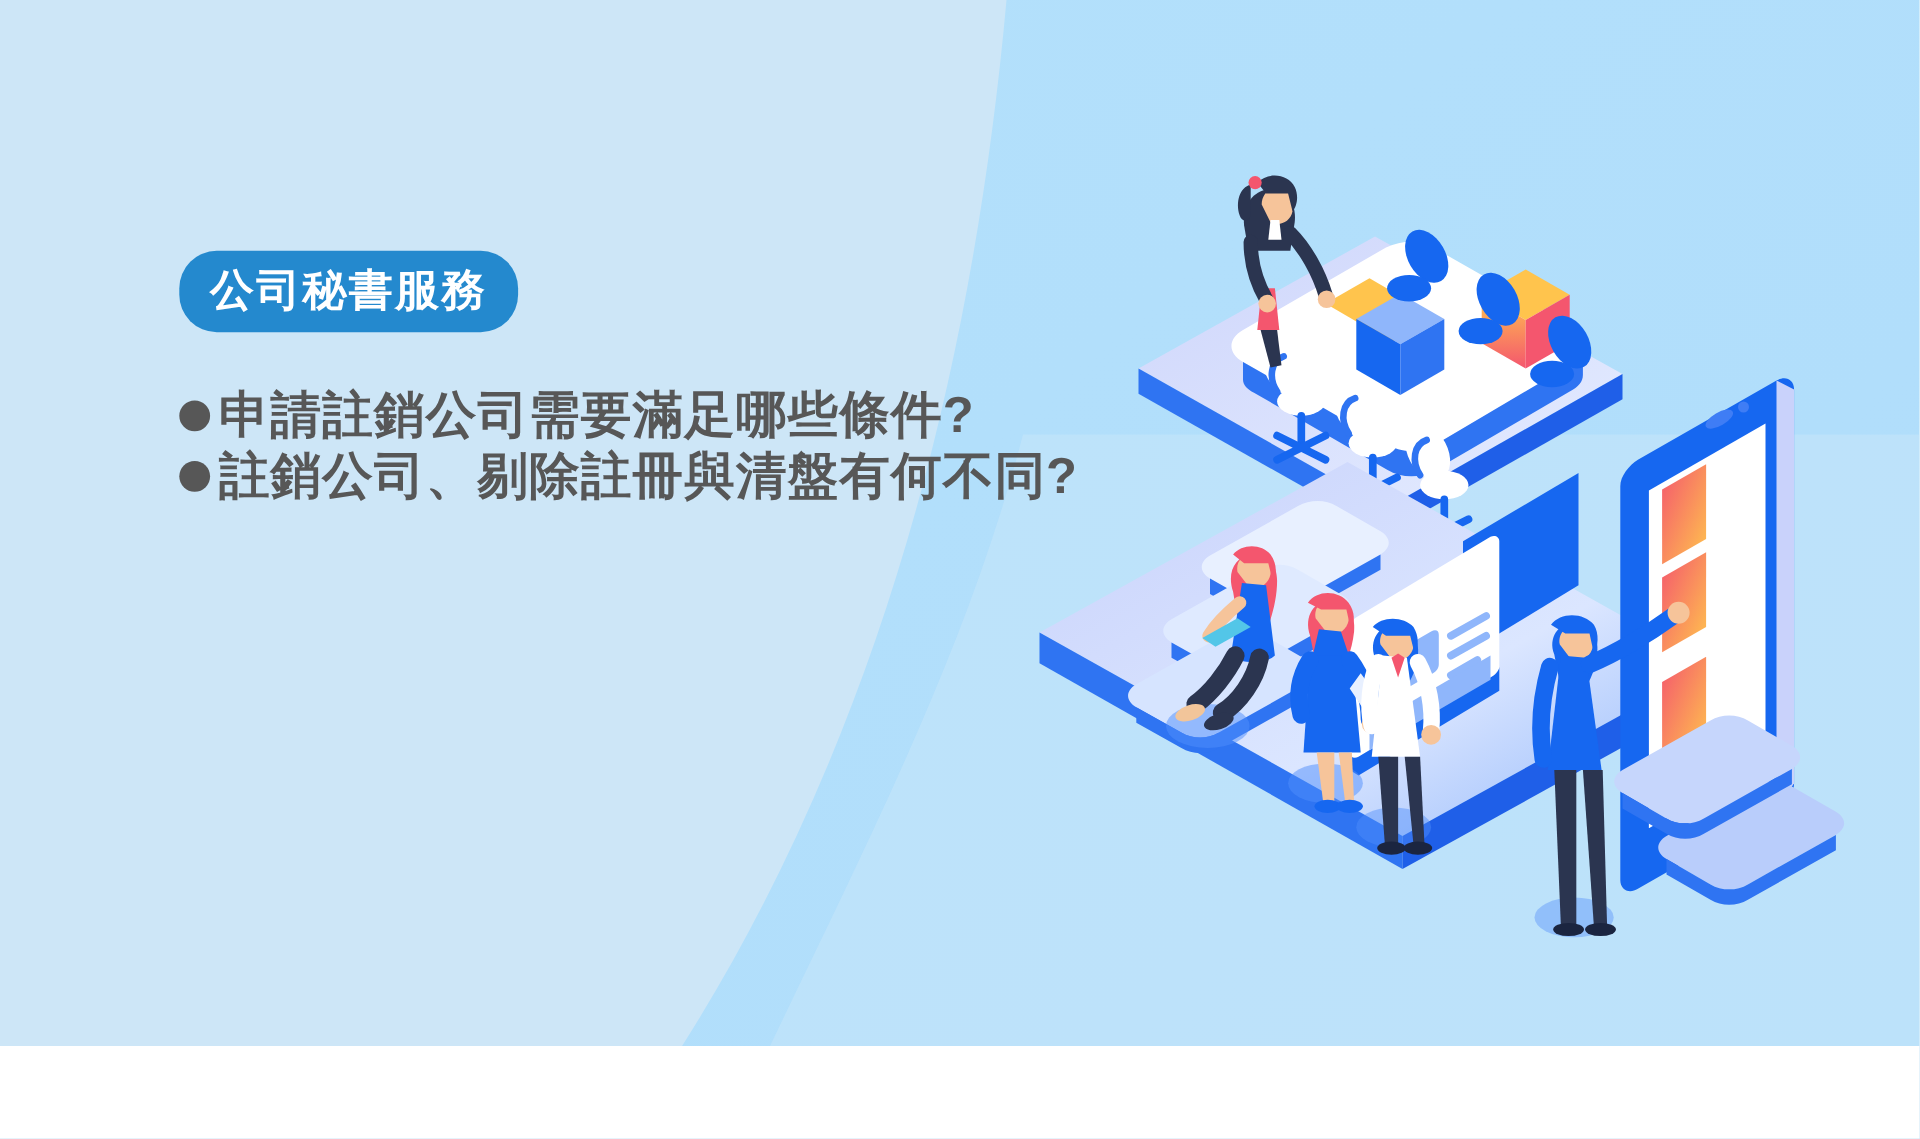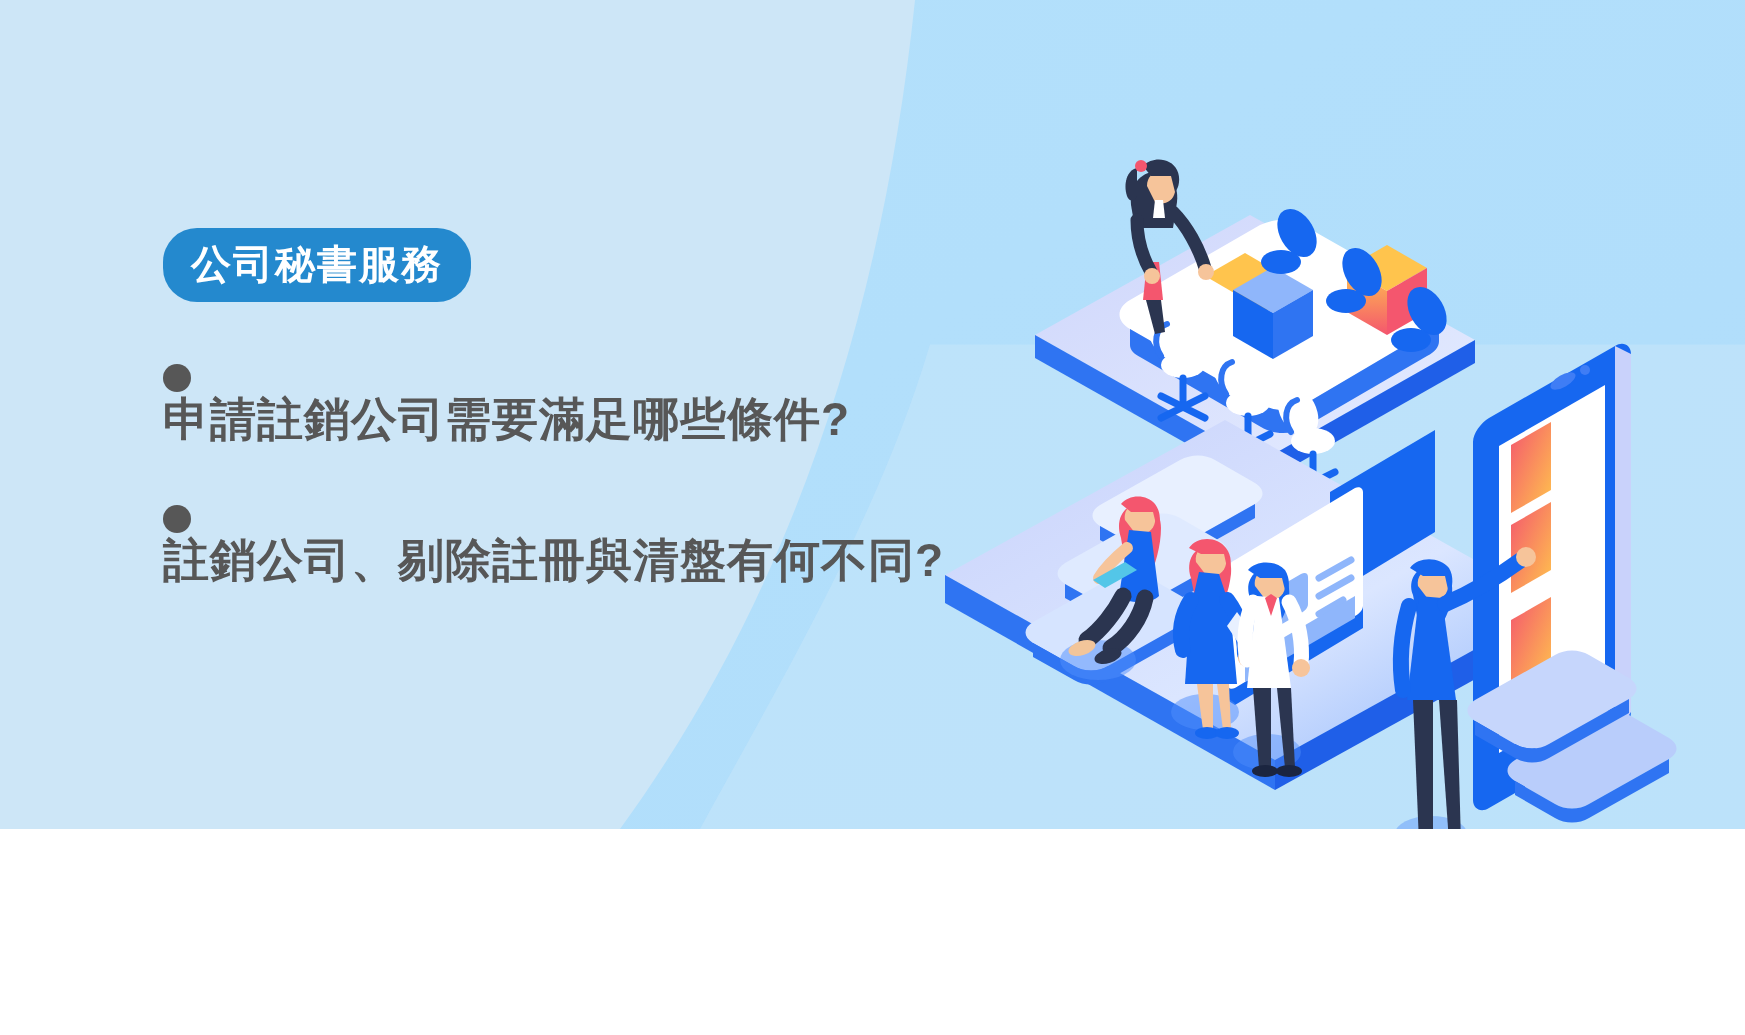--- a/index.html
+++ b/index.html
@@ -4,21 +4,21 @@
 <title>註銷公司懶人包</title>
 <style>
   html, body {
     margin: 0;
     padding: 0;
     background: #ffffff;
   }
   #banner {
     position: relative;
     width: 1745px;
-    height: 829px;
+    height: 951px;
     overflow: hidden;
     font-family: "Liberation Sans", "DejaVu Sans", sans-serif;
     background: #7dd3fc;
   }
 
   
   .bg-base {
     position: absolute;
     inset: 0;
     background: #cde6f7;
@@ -66,24 +66,22 @@
   }
   .bullet {
     display: flex;
     align-items: flex-start;
     color: #575757;
     font-size: 46px;
     font-weight: 700;
     letter-spacing: 1px;
     line-height: 1.2;
     white-space: nowrap;
-    flex-direction: column;
   }
   .bullet + .bullet {
-    margin-top: 44px;
   }
   .bullet-dot {
     width: 28px;
     height: 28px;
     border-radius: 50%;
     background: #575757;
     flex: 0 0 auto;
     margin-top: 14px;
     margin-right: 8px;
   }

